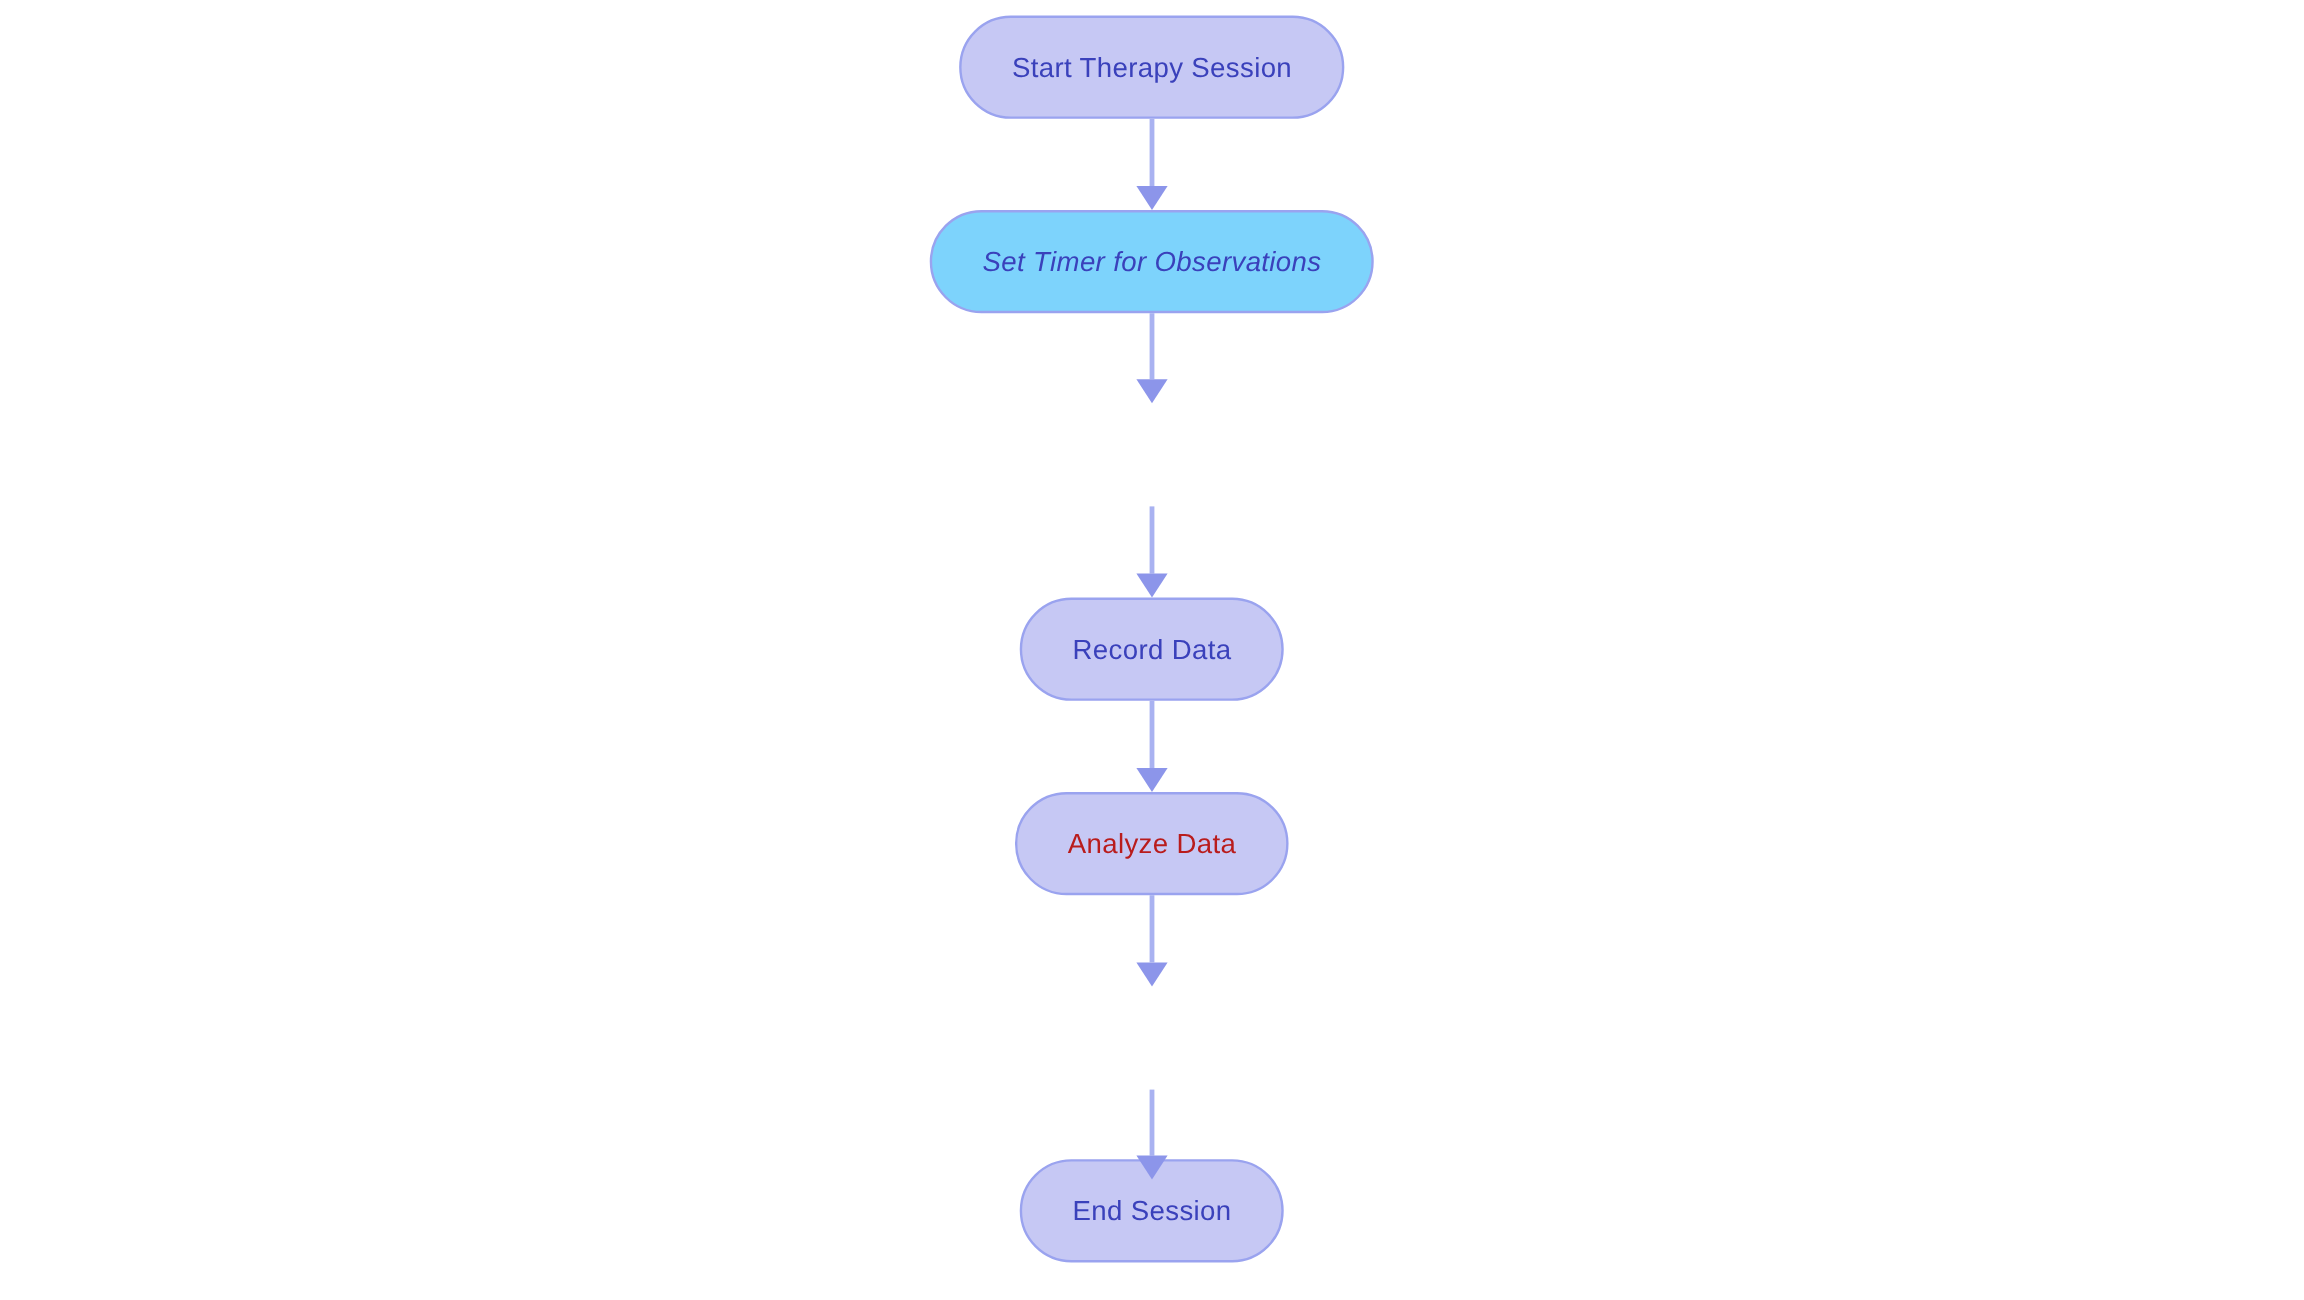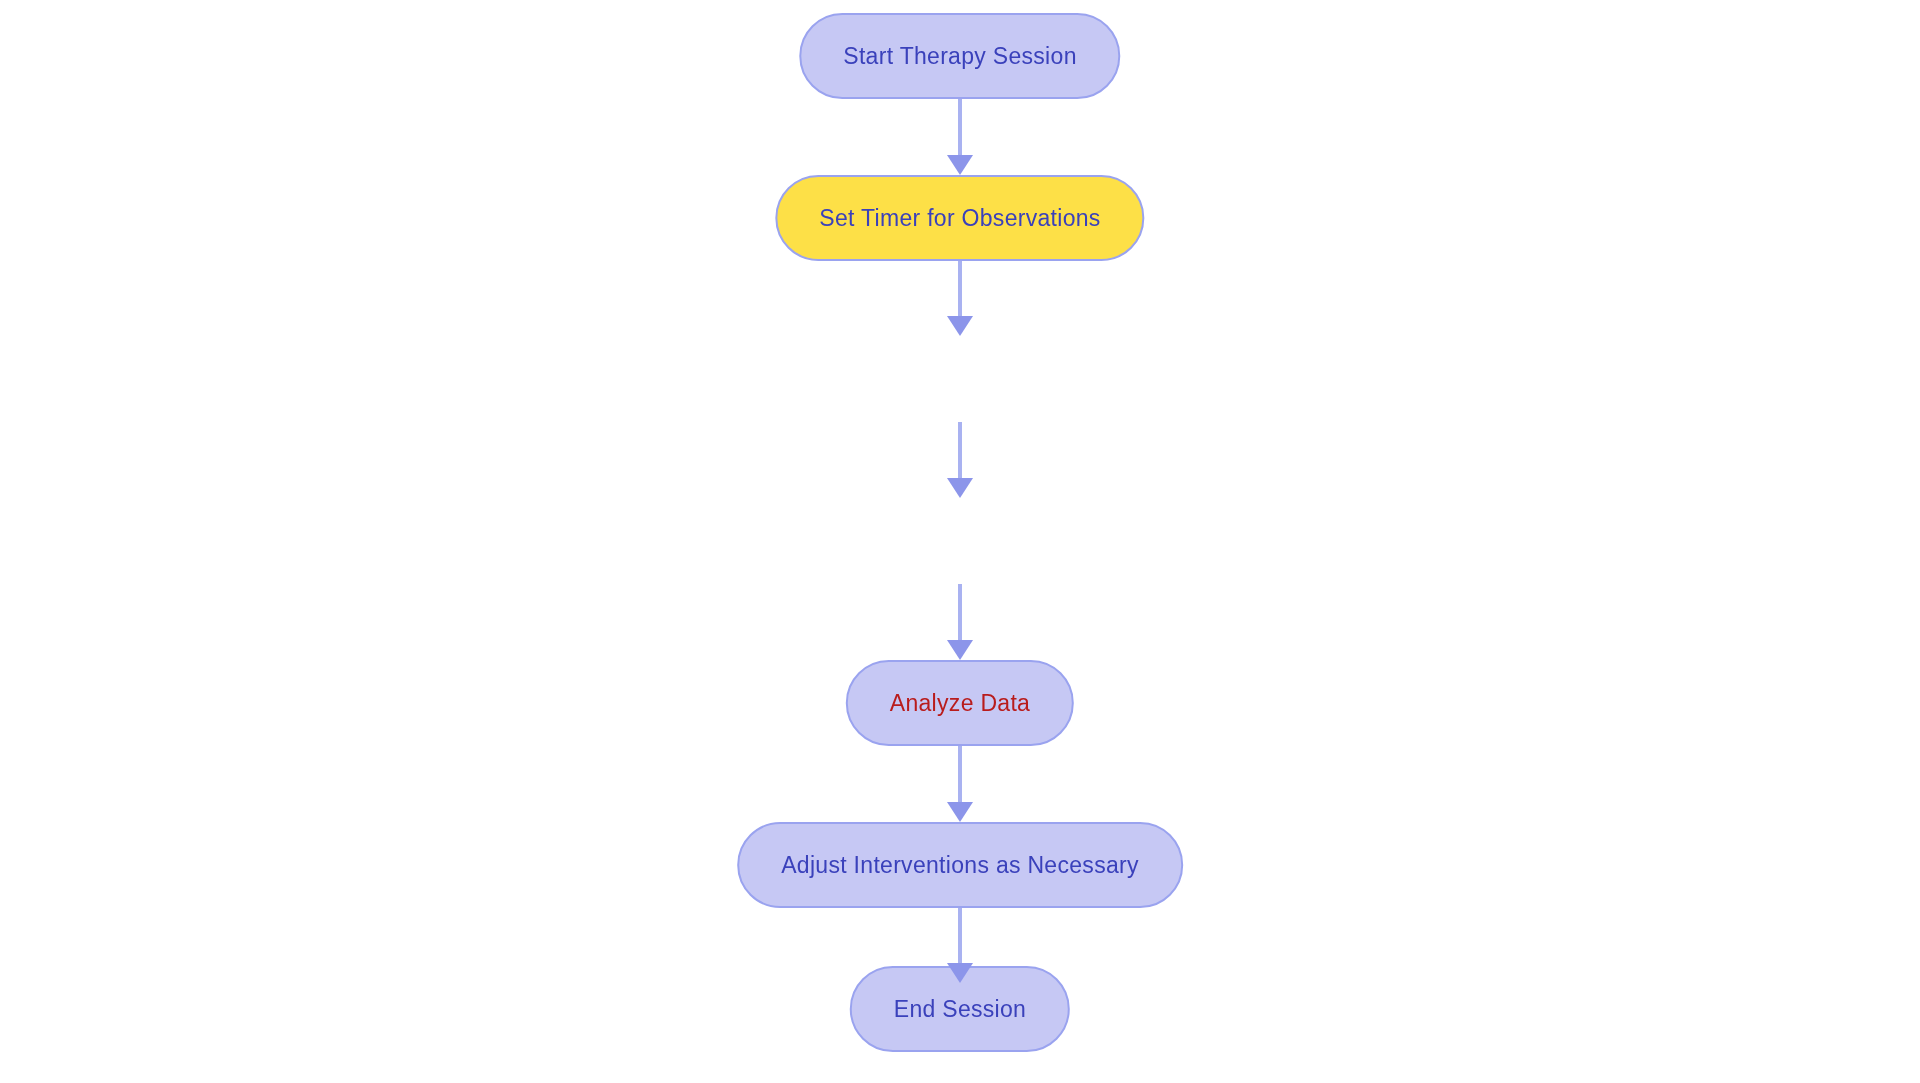--- a/index.html
+++ b/index.html
@@ -53,23 +53,23 @@
     border-left: 13px solid transparent;
     border-right: 13px solid transparent;
     border-top: 20px solid #8c95ea;
   }
 </style>
 </head>
 <body>
 
 <div class="canvas" style="background: rgb(255, 255, 255);">
     <div class="flow-node" style="top: 13px; background: rgb(198, 200, 244); border-color: rgb(154, 163, 239); color: rgb(58, 65, 187);">Start Therapy Session</div>
-    <div class="flow-node" style="top: 175px; background: #fde047; border-color: rgb(154, 163, 239); color: rgb(58, 65, 187);">Set Timer for Observations</div>
+    <div class="flow-node" style="top: 175px; background: #7dd3fc; border-color: rgb(154, 163, 239); color: rgb(58, 65, 187); font-style: italic;">Set Timer for Observations</div>
+    <div class="flow-node" style="top: 498px; background: rgb(198, 200, 244); border-color: rgb(154, 163, 239); color: rgb(58, 65, 187);">Record Data</div>
     <div class="flow-node" style="top: 660px; background: rgb(198, 200, 244); border-color: rgb(154, 163, 239); color: #b91c1c;">Analyze Data</div>
-    <div class="flow-node" style="top: 822px; background: rgb(198, 200, 244); border-color: rgb(154, 163, 239); color: rgb(58, 65, 187);">Adjust Interventions as Necessary</div>
     <div class="flow-node" style="top: 966px; background: rgb(198, 200, 244); border-color: rgb(154, 163, 239); color: rgb(58, 65, 187);">End Session</div>
     <div class="flow-arrow" style="top: 99px; height: 76px;">
       <div class="shaft" style="background: rgb(169, 178, 241);"></div>
       <div class="head" style="border-top-color: rgb(140, 149, 234);"></div>
     </div>
     <div class="flow-arrow" style="top: 261px; height: 75px;">
       <div class="shaft" style="background: rgb(169, 178, 241);"></div>
       <div class="head" style="border-top-color: rgb(140, 149, 234);"></div>
     </div>
     <div class="flow-arrow" style="top: 422px; height: 76px;">

